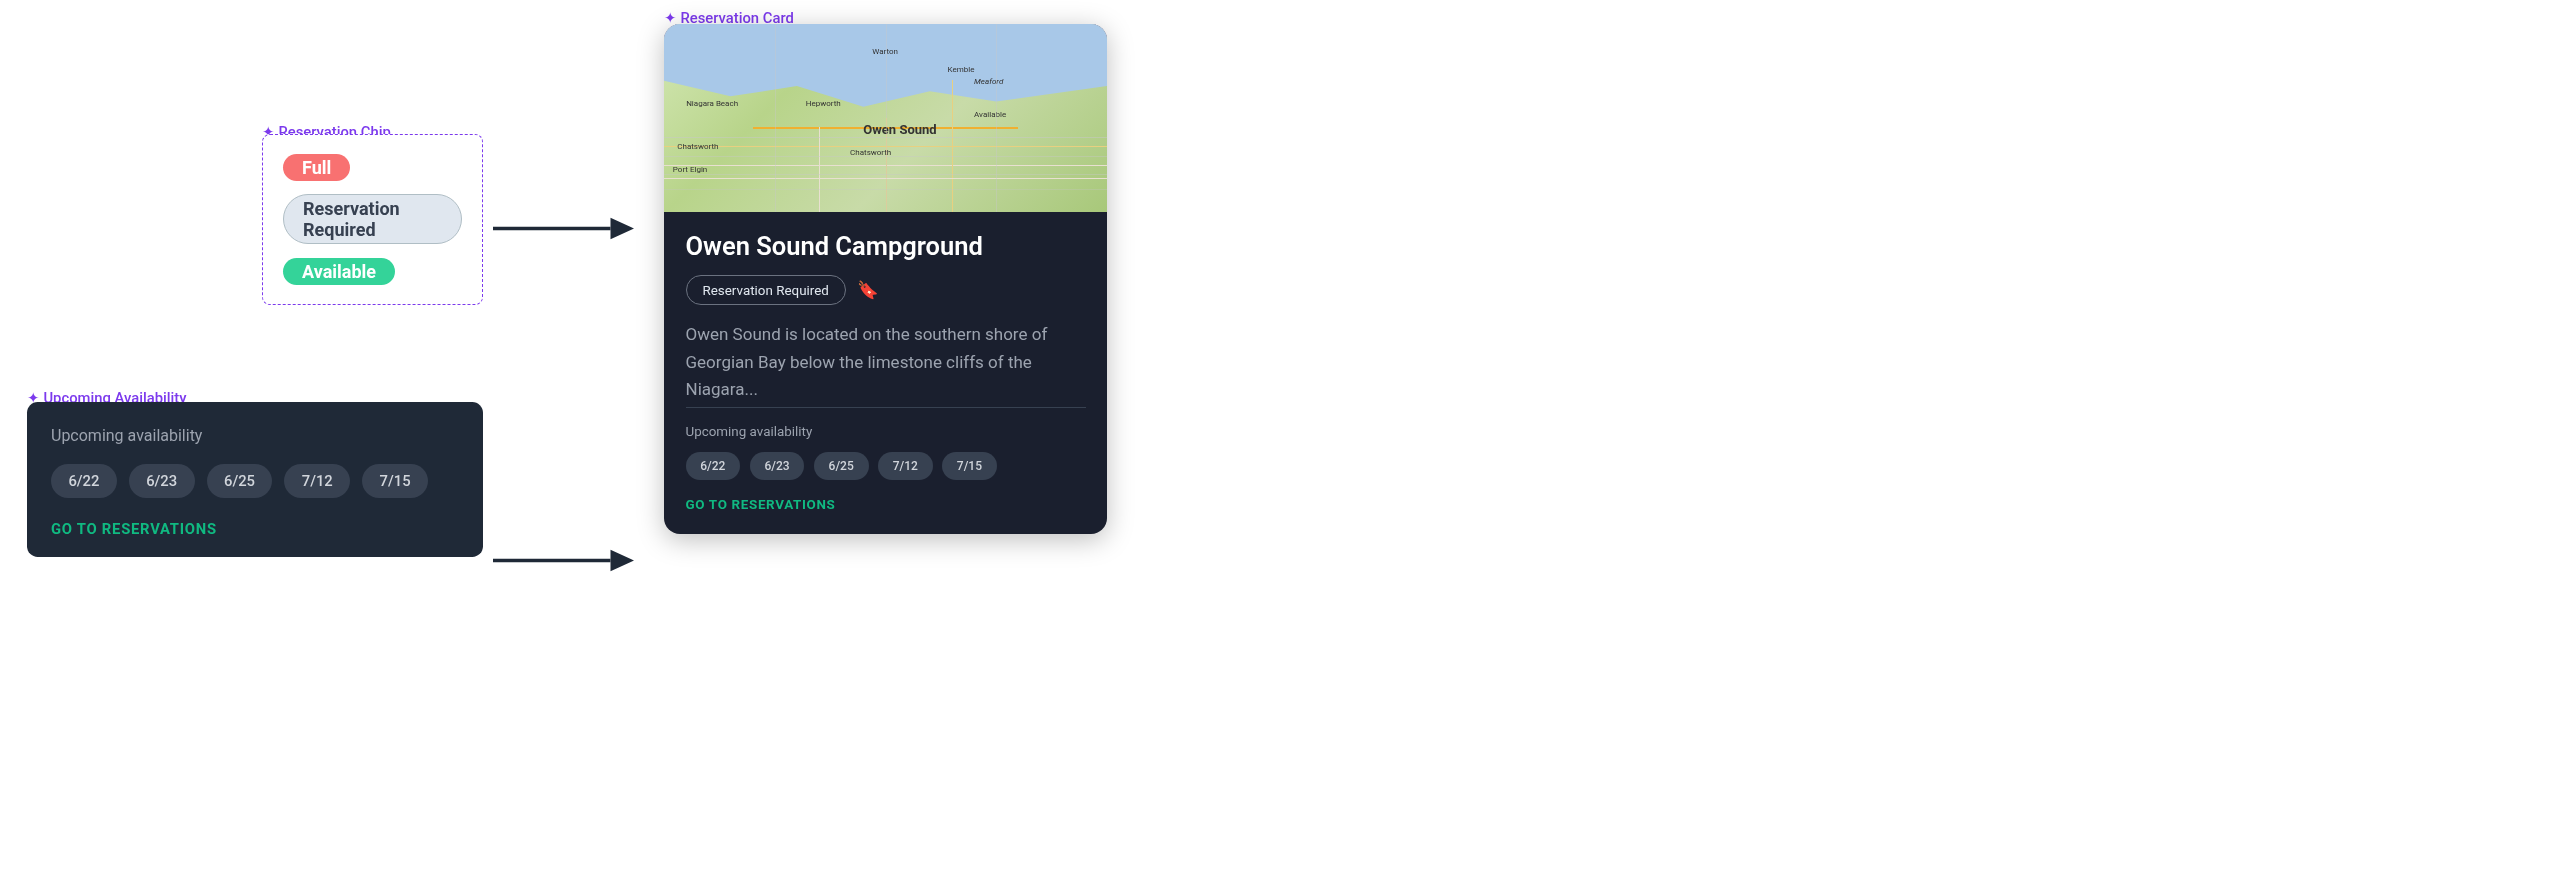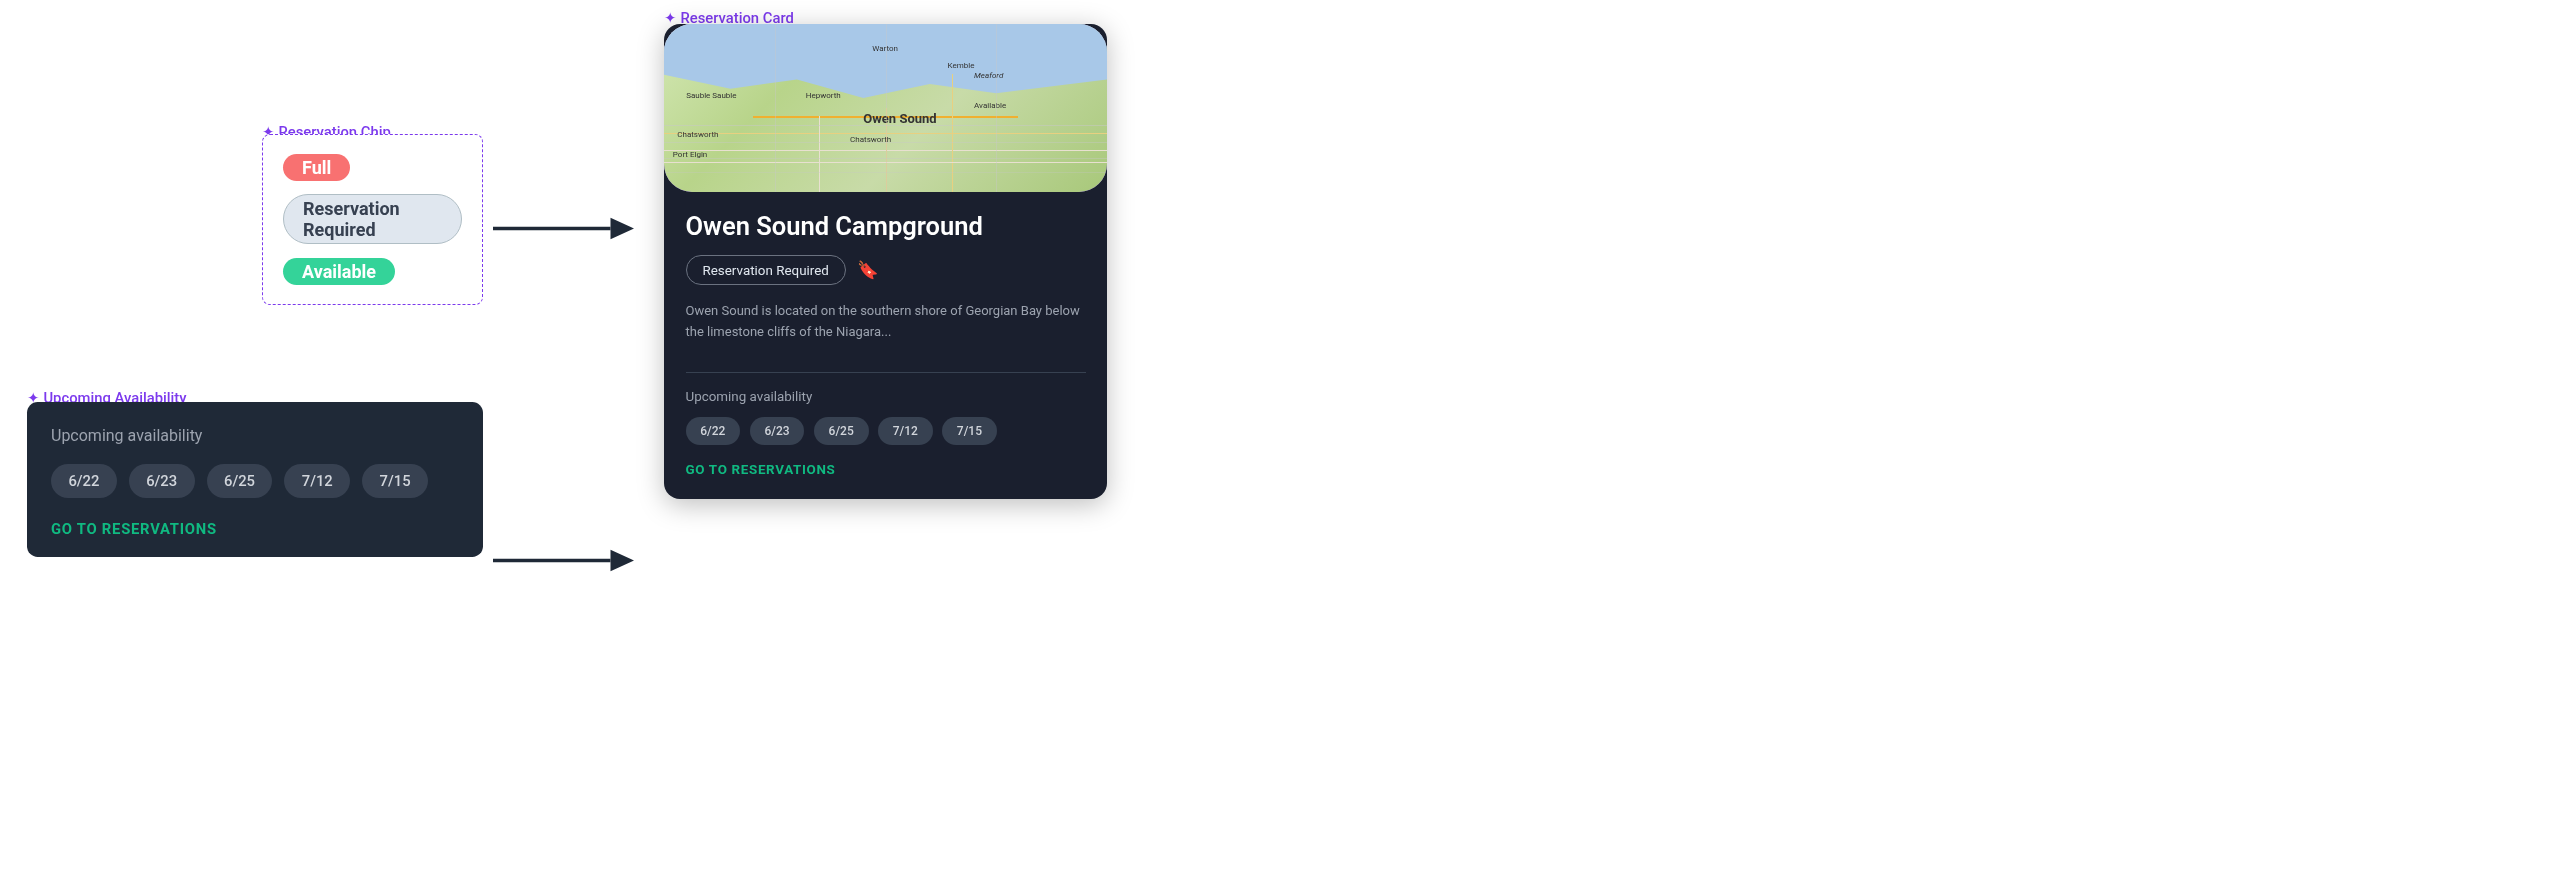--- a/index.html
+++ b/index.html
@@ -146,25 +146,24 @@
       left: 664px;
       width: 443px;
       background: #1a1f2e;
       border-radius: 16px;
       overflow: hidden;
       box-shadow: 0 5.4px 27px rgba(0,0,0,0.25);
     }
 
     .card-map {
       width: 100%;
-      height: 168px;
+      height: 188px;
       background: #8b5cf6;
       position: relative;
       overflow: hidden;
-      border-radius: 28px;
     }
 
     
     .map-bg {
       width: 100%;
       height: 100%;
       background: linear-gradient(135deg, #d4e8b5 0%, #b8d48a 30%, #c8dba8 60%, #a8c87a 100%);
       position: relative;
     }
 
@@ -228,23 +227,23 @@
     }
 
     .bookmark-icon {
       color: #9ca3af;
       font-size: 17.4px;
       cursor: pointer;
     }
 
     .card-description {
       color: #9ca3af;
-      font-size: 13px;
+      font-size: 17px;
       line-height: 1.6;
-      margin-bottom: 29px;
+      margin-bottom: 4px;
     }
 
     .card-divider {
       border: none;
       border-top: 0.7px solid #374151;
       margin-bottom: 16px;
     }
 
     .card-avail-title {
       color: #9ca3af;
@@ -337,21 +336,21 @@
       <div class="map-road-h" style="top:55%; left:20%; width:60%; background:#f0b030; height:2px;"></div>
       <div class="map-road-h" style="top:65%; left:0; width:100%; background:#e8d080; height:1.3px;"></div>
       <div class="map-road-h" style="top:75%; left:0; width:100%; background:#e8e0d0; height:1.3px;"></div>
       <div class="map-road-v" style="left:50%; top:50%; height:50%; background:#e8d080; width:1.3px;"></div>
       <div class="map-road-v" style="left:35%; top:55%; height:45%; background:#e8e0d0; width:1.3px;"></div>
       <div class="map-road-v" style="left:65%; top:30%; height:70%; background:#e8d080; width:1.3px;"></div>
       <div class="map-road-h" style="top:82%; left:0; width:100%; background:#e8e0d0; height:1px;"></div>
 
       <div class="map-label" style="top:12%; left:47%;">Warton</div>
       <div class="map-label" style="top:22%; left:64%;">Kemble</div>
-      <div class="map-label" style="top:40%; left:5%;">Sauble Sauble</div>
+      <div class="map-label" style="top:40%; left:5%;">Niagara Beach</div>
       <div class="map-label" style="top:40%; left:32%;">Hepworth</div>
       <div class="map-label" style="top:28%; left:70%;font-style:italic;">Meaford</div>
       <div class="map-label" style="top:52%; left:38%; font-weight:700; font-size:13px;margin-left:31px;">Owen Sound</div>
       <div class="map-label" style="top:46%; left:70%;">Available</div>
       <div class="map-label" style="top:63%; left:3%;">Chatsworth</div>
       <div class="map-label" style="top:66%; left:42%;">Chatsworth</div>
       <div class="map-label" style="top:75%; left:2%;">Port Elgin</div>
 
       <div style="position:absolute; top:60%; left:0; width:100%; height:0.7px; background:rgba(200,200,200,0.5);"></div>
       <div style="position:absolute; top:70%; left:0; width:100%; height:0.7px; background:rgba(200,200,200,0.4);"></div>

